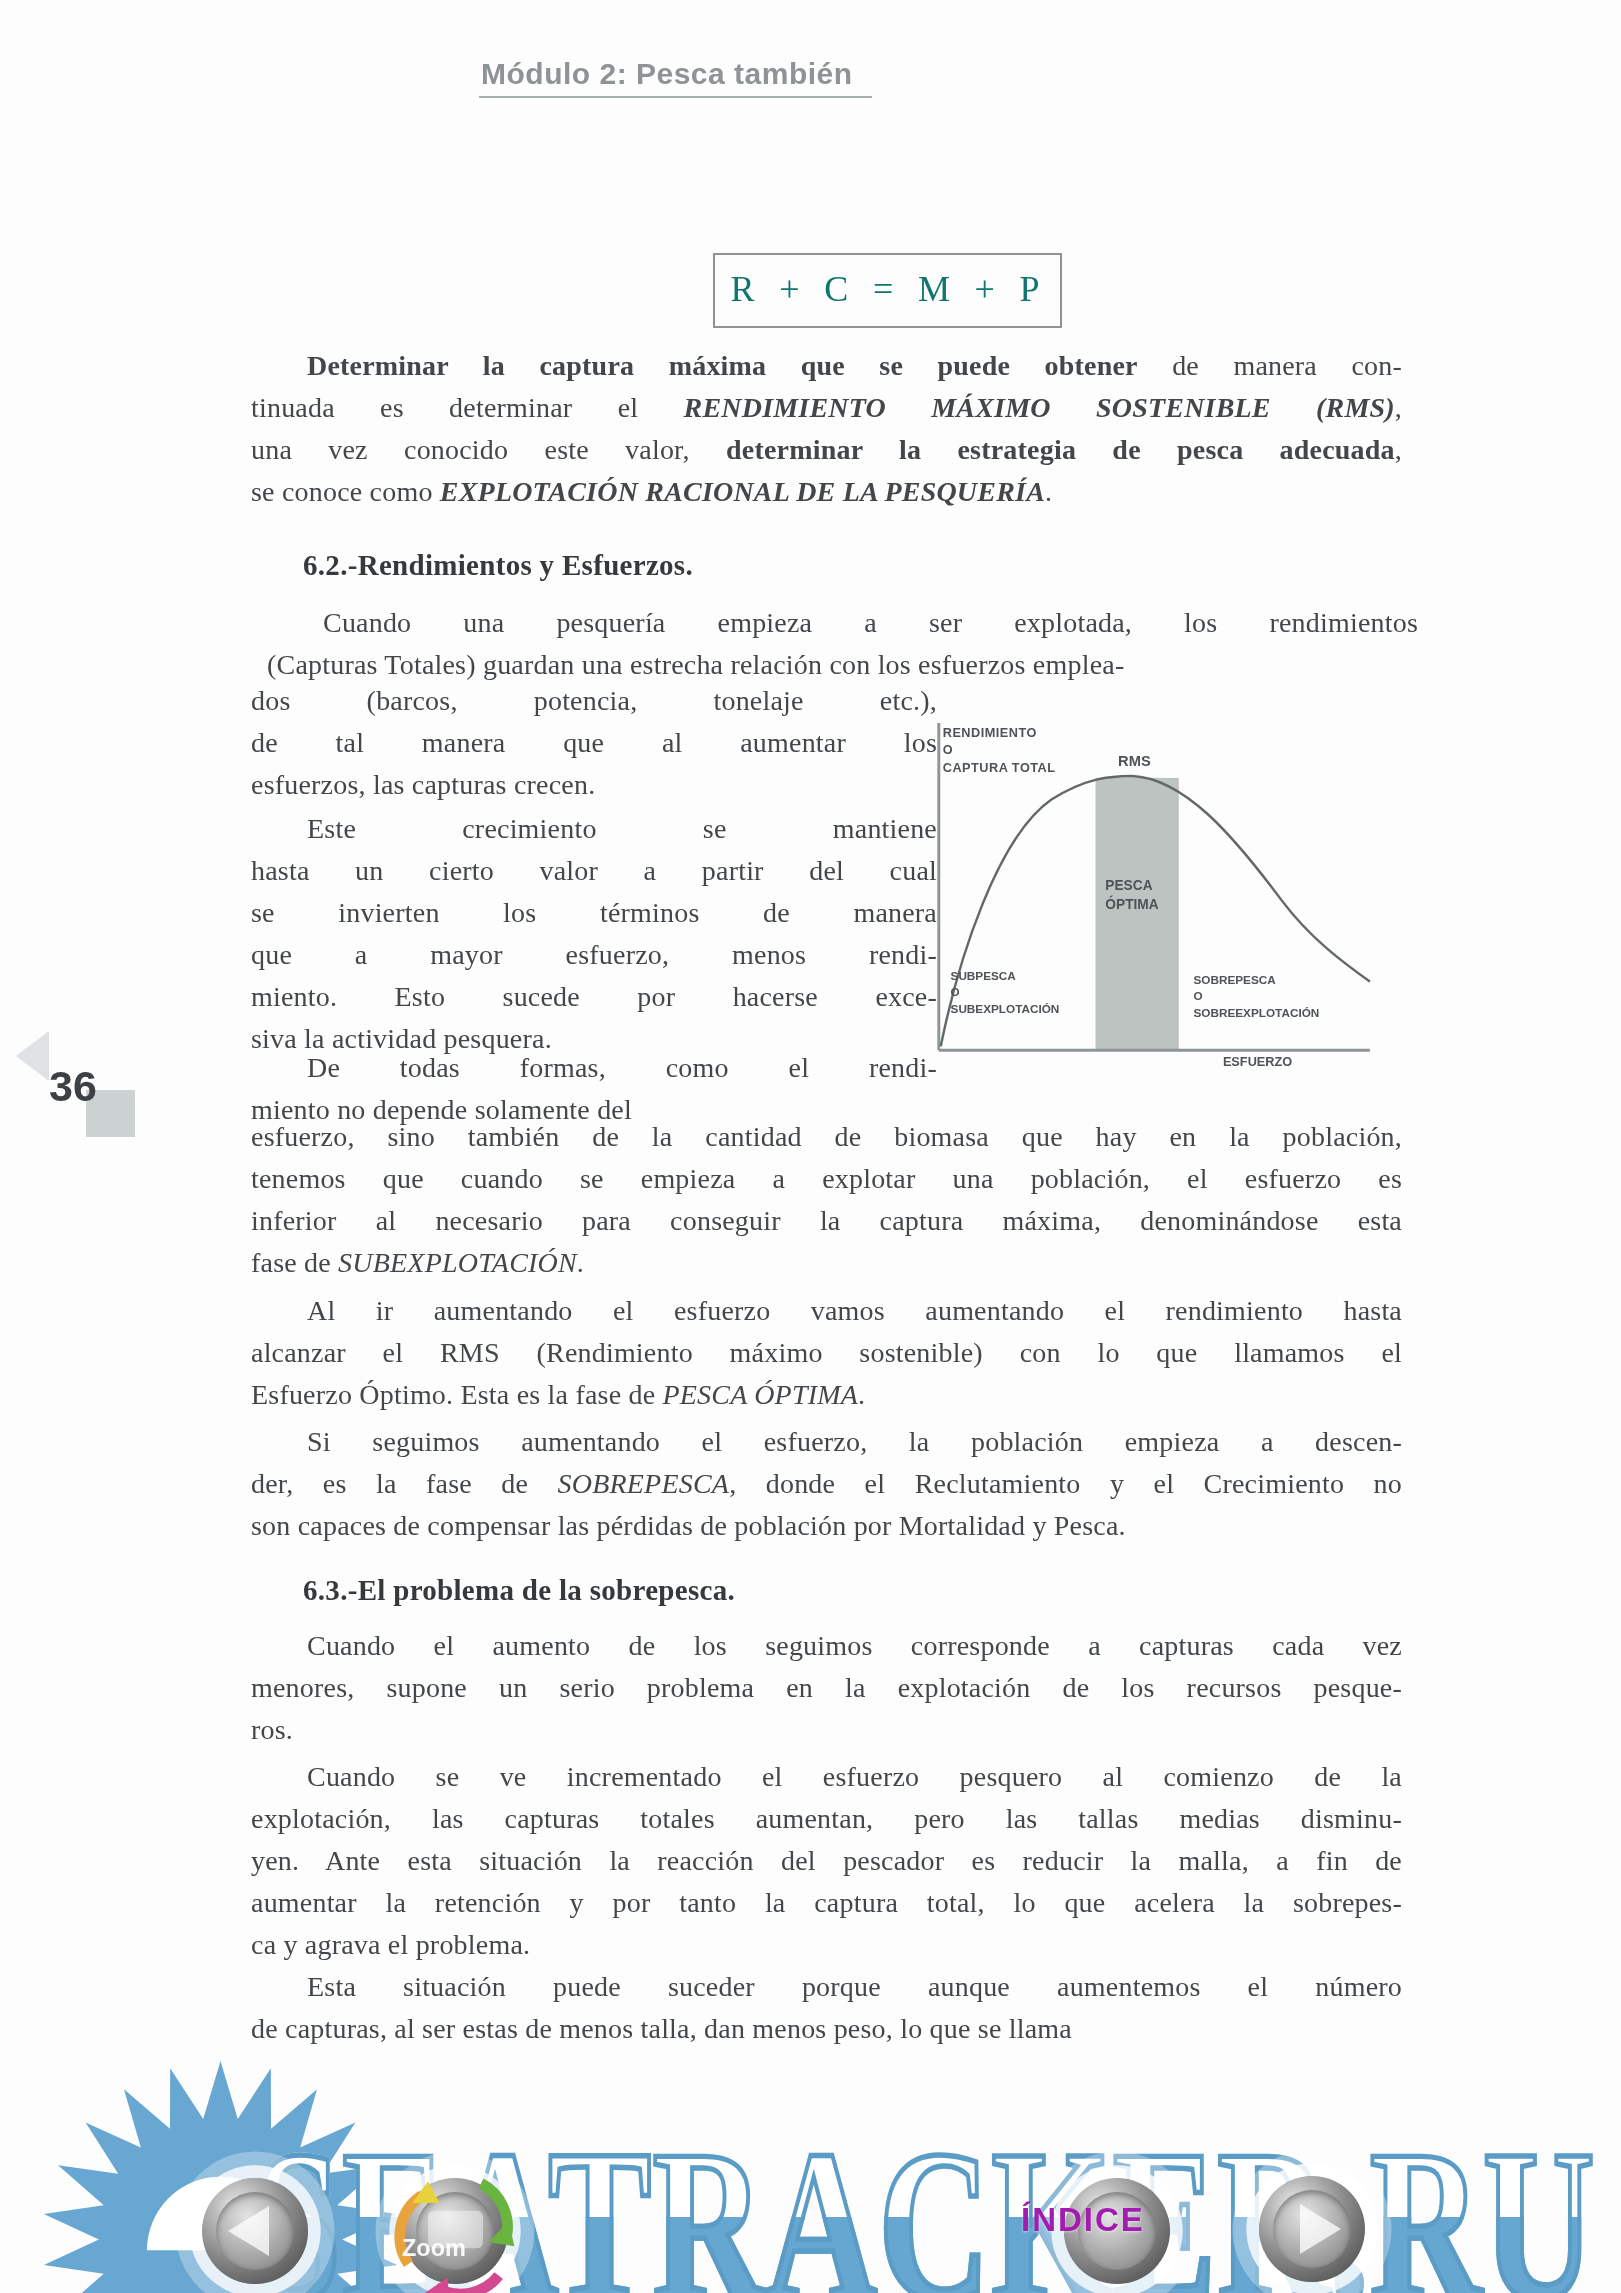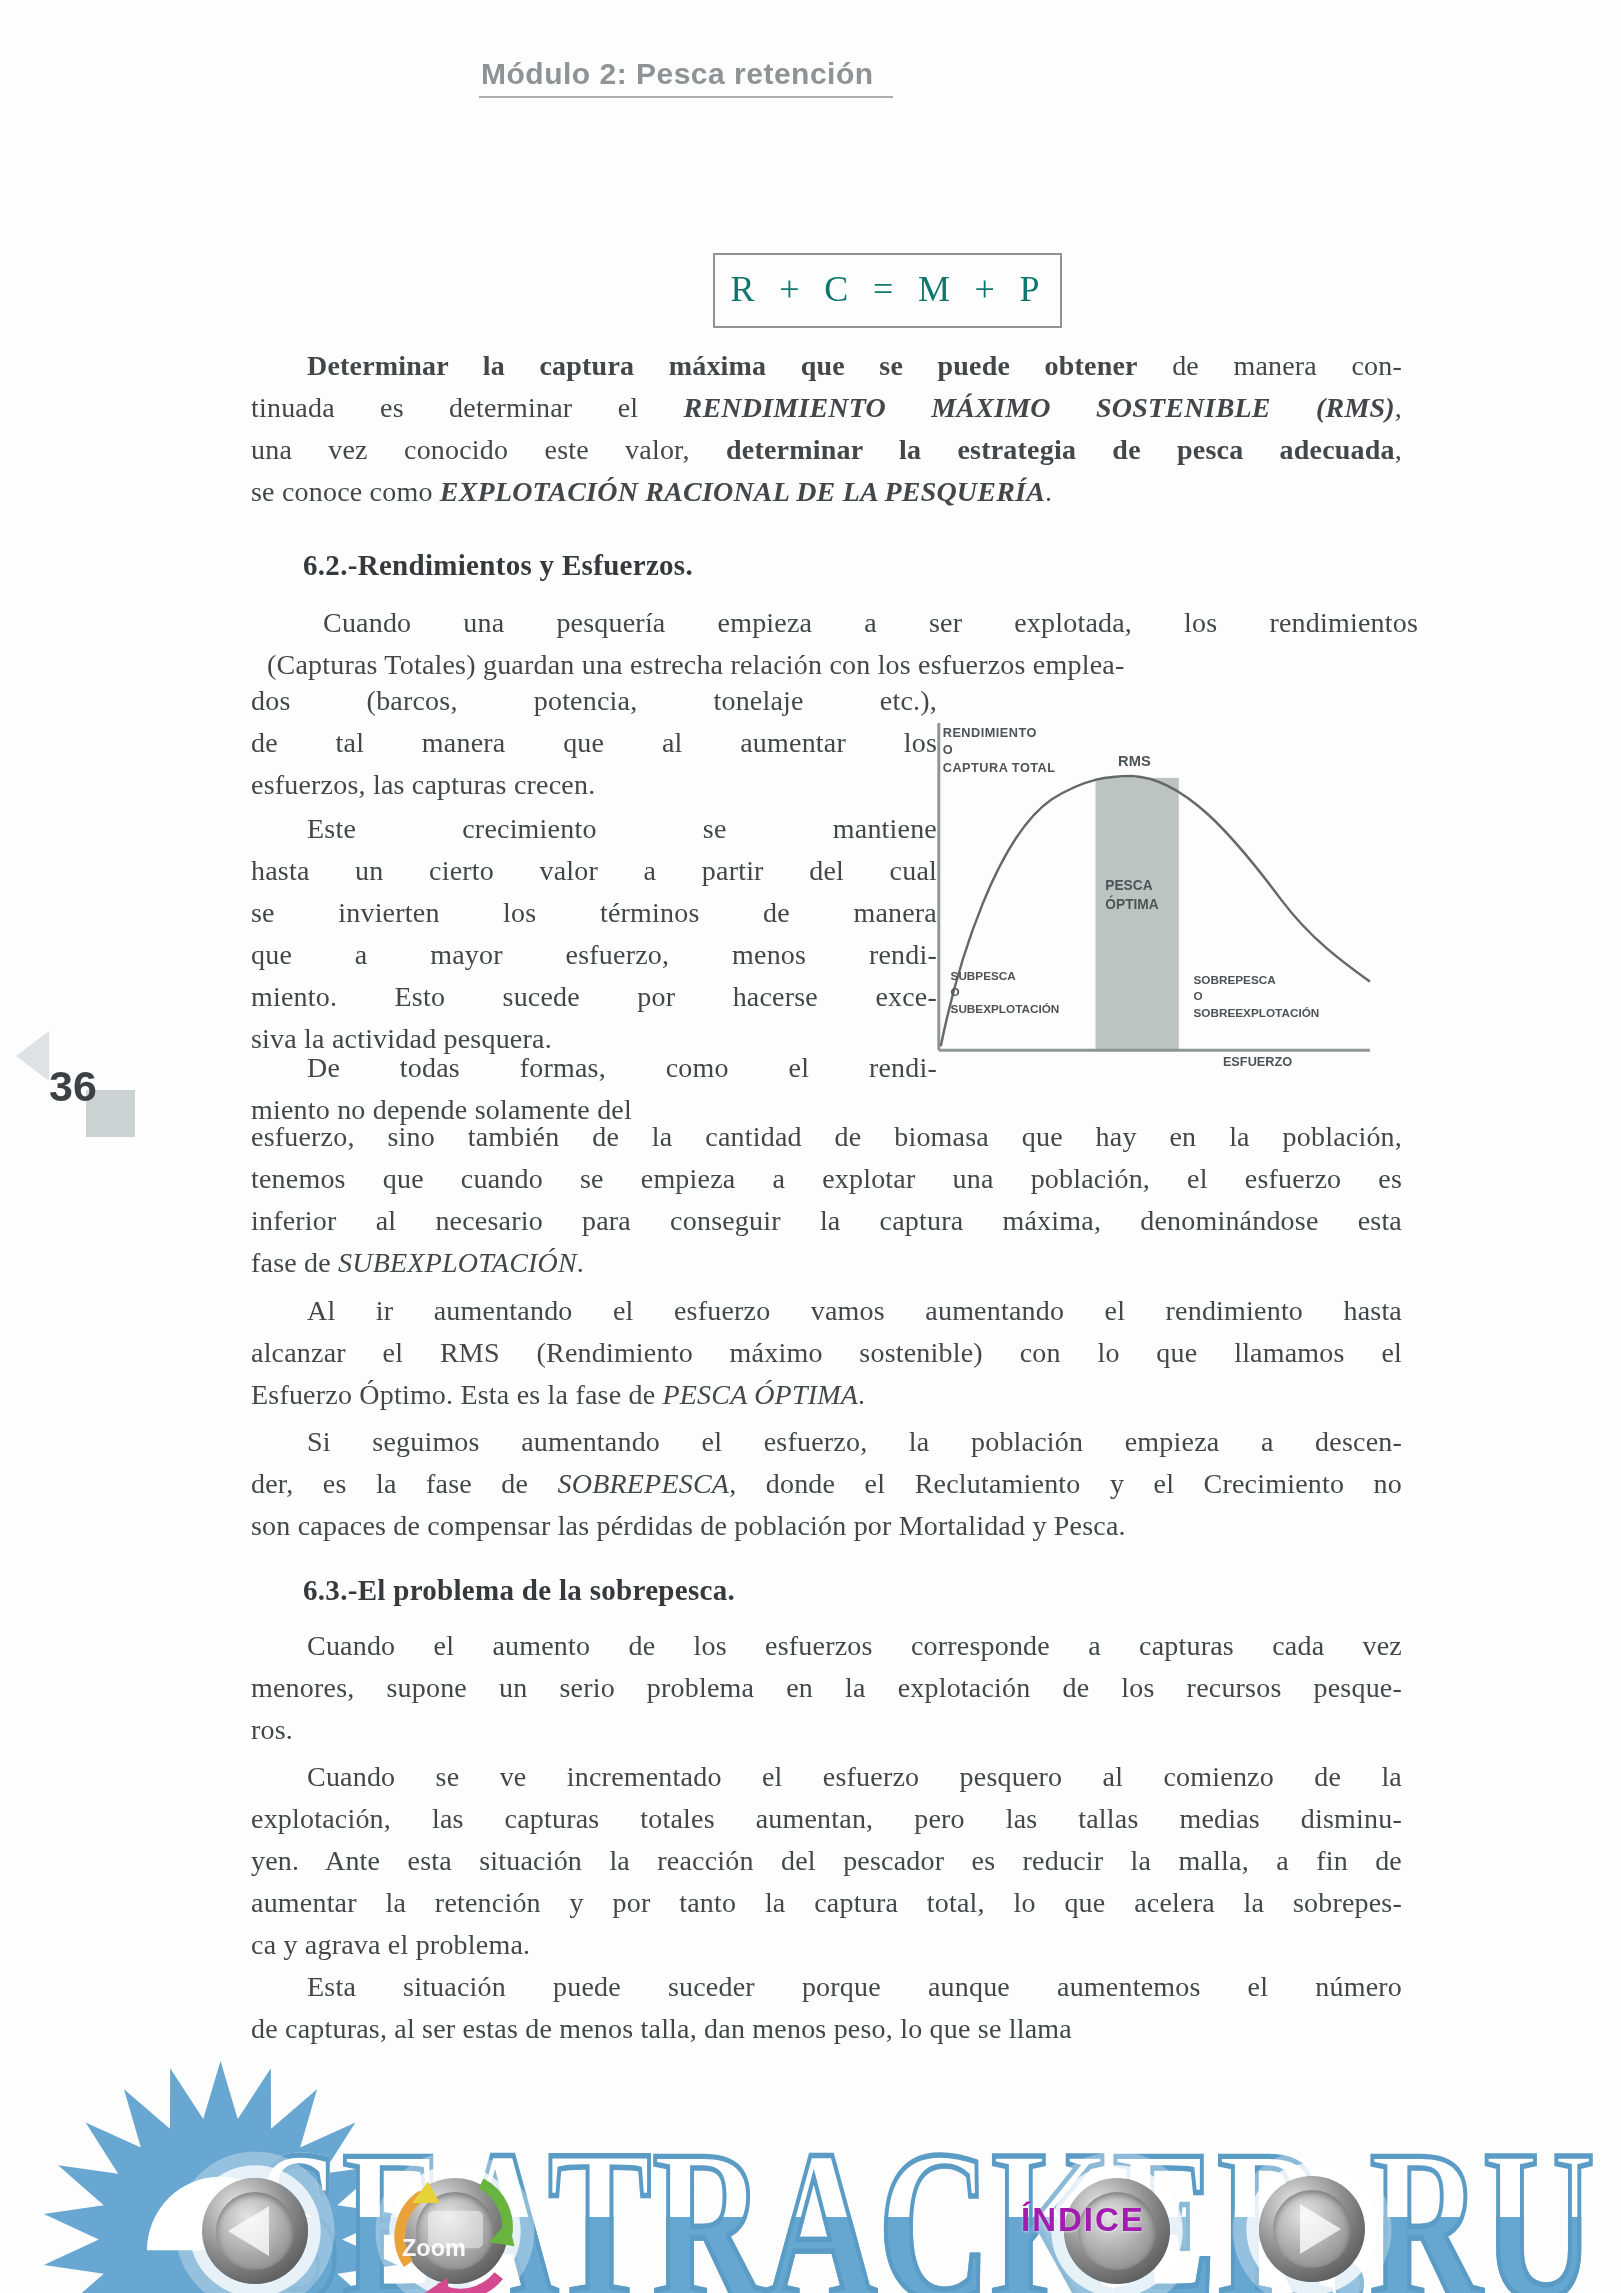--- a/index.html
+++ b/index.html
@@ -51,21 +51,21 @@
         font-family:"Liberation Sans",sans-serif;font-weight:bold;font-size:23.5px;color:rgba(255,255,255,.92);}
   #indice-label{left:1021px;top:2201px;z-index:5;pointer-events:none;
         font-family:"Liberation Sans",sans-serif;font-weight:bold;font-size:33px;color:#a21caf;
         letter-spacing:2px;text-shadow:0 1px 2.9px rgba(255,255,255,.55);text-align:right;}
 </style>
 </head>
 <body>
 
 <div id="page">
 
-  <div id="header-title" class="abs">Módulo 2:  Pesca retención</div>
+  <div id="header-title" class="abs">Módulo 2:  Pesca también</div>
 
   <div id="formula-box" class="abs">
     <span>R + C = M + P</span>
   </div>
 
   <div class="abs para ind" style="left:251px;top:345px;width:1151px;">
       <div class="ln"><span class="s-b">Determinar la captura máxima que se puede obtener</span><span class="s-r"> de manera con-</span></div>
       <div class="ln"><span class="s-r">tinuada es determinar el </span><span class="s-bi">RENDIMIENTO MÁXIMO SOSTENIBLE (RMS)</span><span class="s-r">,</span></div>
       <div class="ln"><span class="s-r">una vez conocido este valor, </span><span class="s-b">determinar la estrategia de pesca adecuada</span><span class="s-r">,</span></div>
       <div class="ln ln-last"><span class="s-r">se conoce como </span><span class="s-bi">EXPLOTACIÓN RACIONAL DE LA PESQUERÍA</span><span class="s-r">.</span></div>
@@ -143,21 +143,21 @@
 
   <div class="abs para ind" style="left:251px;top:1421px;width:1151px;">
       <div class="ln"><span class="s-r">Si seguimos aumentando el esfuerzo, la población empieza a descen-</span></div>
       <div class="ln"><span class="s-r">der, es la fase de </span><span class="s-i">SOBREPESCA</span><span class="s-r">, donde el Reclutamiento y el Crecimiento no</span></div>
       <div class="ln ln-last"><span class="s-r">son capaces de compensar las pérdidas de población por Mortalidad y Pesca.</span></div>
     </div>
 
   <div class="abs heading" style="left:303px;top:1574px;">6.3.-El problema de la sobrepesca.</div>
 
   <div class="abs para ind" style="left:251px;top:1625px;width:1151px;">
-      <div class="ln"><span class="s-r">Cuando el aumento de los esfuerzos corresponde a capturas cada vez</span></div>
+      <div class="ln"><span class="s-r">Cuando el aumento de los seguimos corresponde a capturas cada vez</span></div>
       <div class="ln"><span class="s-r">menores, supone un serio problema en la explotación de los recursos pesque-</span></div>
       <div class="ln ln-last"><span class="s-r">ros.</span></div>
     </div>
 
   <div class="abs para ind" style="left:251px;top:1756px;width:1151px;">
       <div class="ln"><span class="s-r">Cuando se ve incrementado el esfuerzo pesquero al comienzo de la</span></div>
       <div class="ln"><span class="s-r">explotación, las capturas totales aumentan, pero las tallas medias disminu-</span></div>
       <div class="ln"><span class="s-r">yen. Ante esta situación la reacción del pescador es reducir la malla, a fin de</span></div>
       <div class="ln"><span class="s-r">aumentar la retención y por tanto la captura total, lo que acelera la sobrepes-</span></div>
       <div class="ln ln-last"><span class="s-r">ca y agrava el problema.</span></div>

